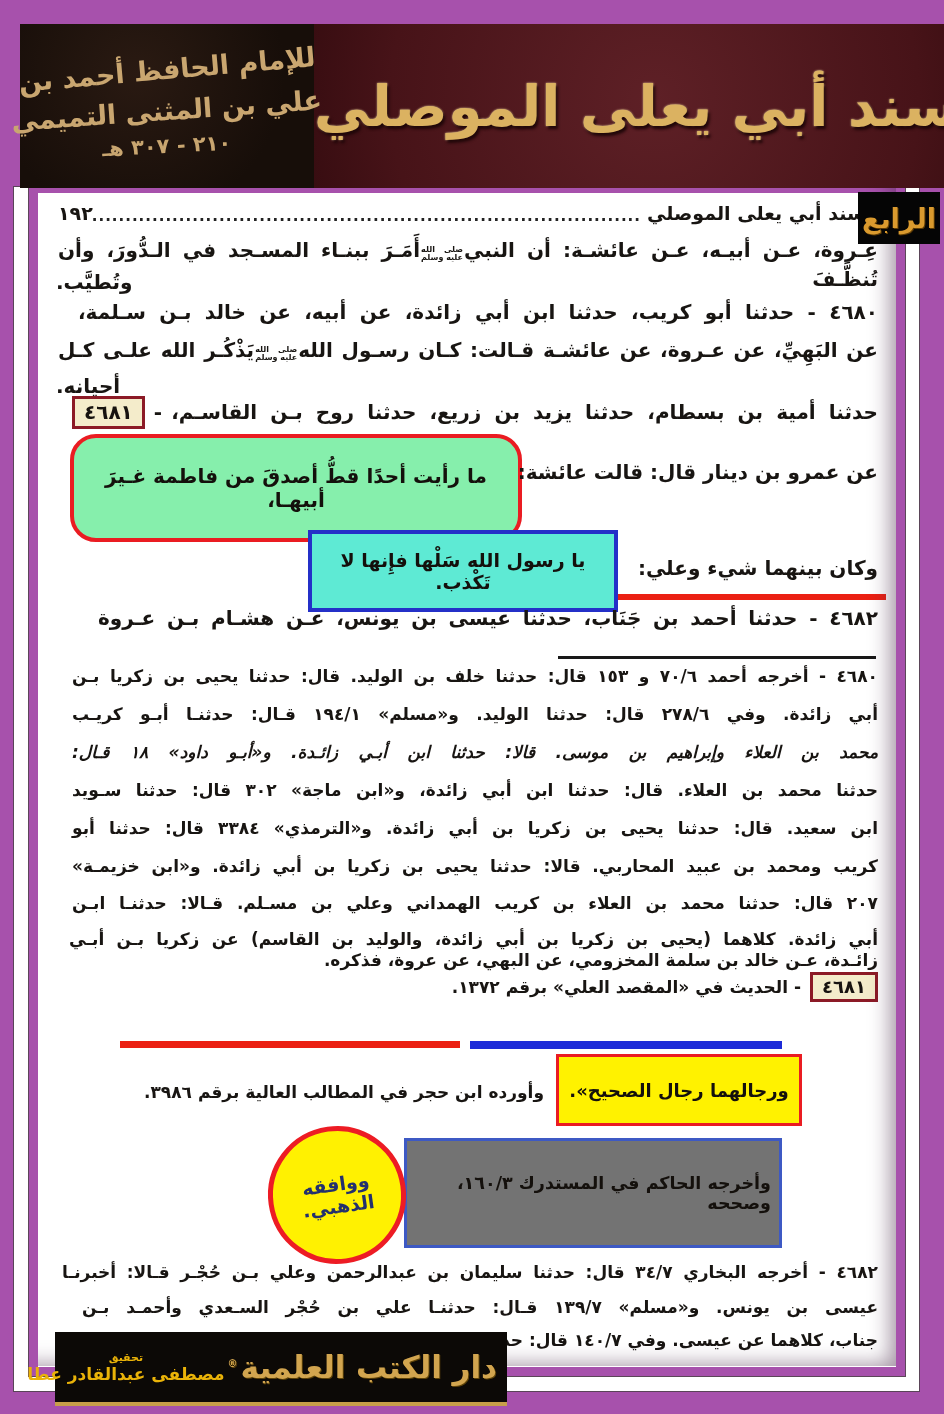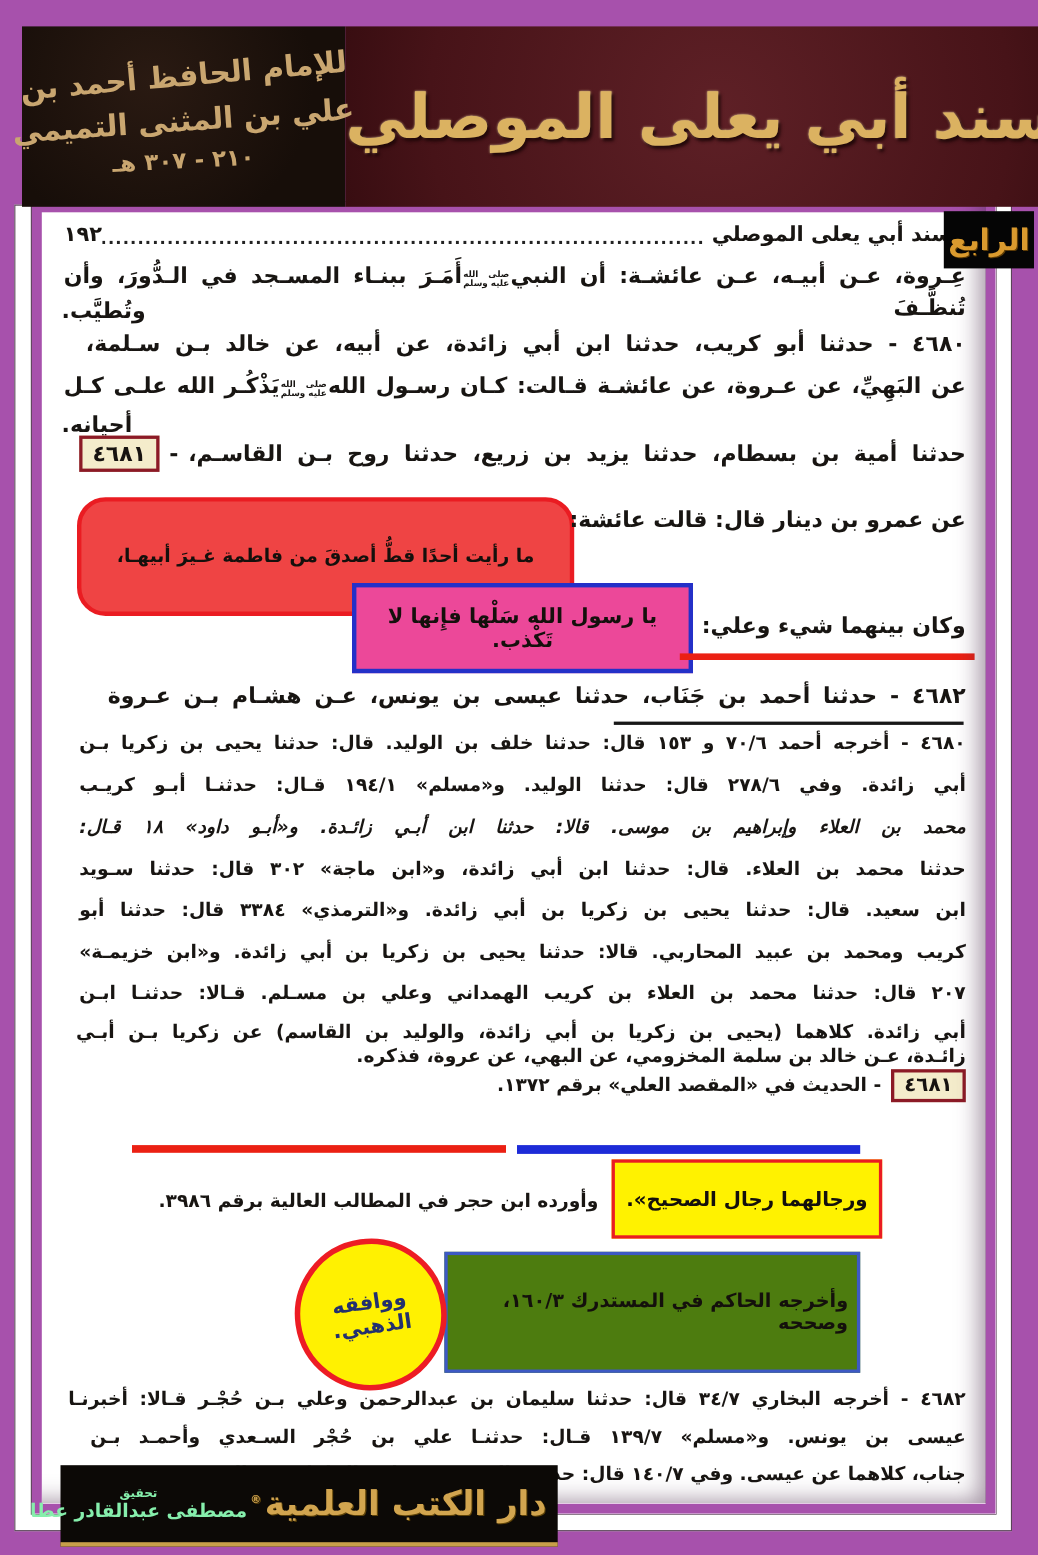--- a/index.html
+++ b/index.html
@@ -40,49 +40,49 @@
   .hdr{display:flex;align-items:flex-end;height:32px;font-weight:700;}
   .hdr .t{font-size:19px;white-space:nowrap;}
   .hdr .dots{flex:1;overflow:hidden;white-space:nowrap;font-size:15px;letter-spacing:1px;
       padding:0 6px;color:#222;}
   .hdr .pn{font-size:19px;white-space:nowrap;}
   .numbadge{display:inline-block;background:#F4ECCB;border:3px solid #8C1A26;
       padding:0 9px;font-weight:700;color:#171310;line-height:1.35;}
   .rowflex{display:flex;align-items:center;gap:9px;}
   .saw{display:inline-block;font-size:8px;line-height:1.05;text-align:center;
       vertical-align:-3px;font-weight:700;margin:0 1px;}
-  .ybox1{left:28px;top:256px;width:452px;height:108px;background:#ef4444;
+  .ybox1{left:28px;top:238px;width:452px;height:108px;background:#86efac;
       border:4px solid #EA1C22;border-radius:26px;display:flex;align-items:center;
-      justify-content:center;font-size:17px;font-weight:700;color:#14100c;
+      justify-content:center;font-size:20px;font-weight:700;color:#14100c;
       direction:rtl;text-align:center;padding:0 10px;box-sizing:border-box;}
-  .gbox{left:266px;top:334px;width:310px;height:82px;background:#ec4899;
+  .gbox{left:266px;top:334px;width:310px;height:82px;background:#5eead4;
       border:4px solid #2430C8;display:flex;align-items:center;justify-content:center;
       font-size:19px;font-weight:700;color:#14100c;direction:rtl;text-align:center;
-      padding:0 22px;box-sizing:border-box;margin-left:12px;}
+      padding:0 22px;box-sizing:border-box;}
   .ul{position:absolute;}
   .ybox2{left:514px;top:858px;width:246px;height:72px;background:#FFF200;
       border:3px solid #EA1C22;display:flex;align-items:center;justify-content:center;
       font-size:18px;font-weight:700;direction:rtl;color:#14100c;box-sizing:border-box;}
-  .bluebox{left:362px;top:942px;width:378px;height:110px;background:#4d7c0f;
+  .bluebox{left:362px;top:942px;width:378px;height:110px;background:#737373;
       border:3px solid #3D59C4;display:flex;align-items:center;justify-content:flex-start;
       direction:rtl;font-size:17.5px;font-weight:700;color:#14100c;
       padding:0 8px;box-sizing:border-box;}
   .circle{left:226px;top:930px;width:138px;height:138px;border-radius:50%;
       background:#FFF101;border:5px solid #ED1C24;display:flex;align-items:center;
       justify-content:center;font-size:19px;font-weight:700;color:#23306e;
       transform:rotate(-8deg);direction:rtl;box-sizing:border-box;text-align:center;}
   
   .logo{left:55px;top:1332px;width:452px;height:74px;background:#0C0906;z-index:9;
       display:flex;direction:rtl;align-items:center;border-bottom:4px solid #C89F4A;
       box-sizing:border-box;padding:2px 10px;}
   .logo .big{font-size:31px;font-weight:700;color:#D2A54F;white-space:nowrap;
       text-shadow:1px 1px 0 #5e4308;}
   .logo .reg{font-size:10px;color:#D2A54F;vertical-align:super;margin:0 3px;}
   .logo .small-col{flex:1;display:flex;flex-direction:column;align-items:center;
-      color:#86efac;font-weight:700;}
+      color:#eab308;font-weight:700;}
   .logo .tah{font-size:11px;}
   .logo .ed{font-size:17px;white-space:nowrap;}
 </style>
 </head>
 <body>
 
 <div class="abs band"></div>
 <div class="abs stripe"></div>
 
 <div class="abs cover">
@@ -122,21 +122,21 @@
     <span class="numbadge">٤٦٨١</span>
   </div>
 
   <div class="abs ybox1">ما رأيت أحدًا قطُّ أصدقَ من فاطمة غـيرَ أبيهـا،</div>
   <div class="line sline" style="top:262px;left:480px;">عن عمرو بن دينار قال: قالت عائشة:</div>
 
   <div class="abs gbox">يا رسول الله سَلْها فإِنها لا تَكْذب.</div>
   <div class="line sline" style="top:358px;left:580px;">وكان بينهما شيء وعلي:</div>
   <div class="ul" style="top:398px;left:576px;right:6px;height:6px;background:#EB2013;"></div>
 
-  <div class="line jline" style="top:422px;left:56px;">٤٦٨٢ - حدثنا أحمد بن جَنَاب، حدثنا عيسى بن يونس، عـن هشـام بـن عـروة</div>
+  <div class="line jline" style="top:408px;left:56px;">٤٦٨٢ - حدثنا أحمد بن جَنَاب، حدثنا عيسى بن يونس، عـن هشـام بـن عـروة</div>
   <div class="ul" style="top:460px;left:516px;width:318px;height:3px;background:#181818;"></div>
 
   <div class="line takh jline" style="top:468px;left:30px;">٤٦٨٠ - أخرجه أحمد ٧٠/٦ و ١٥٣ قال: حدثنا خلف بن الوليد. قال: حدثنا يحيى بن زكريا بـن</div>
   <div class="line takh jline" style="top:506px;left:30px;">أبي زائدة. وفي ٢٧٨/٦ قال: حدثنا الوليد. و«مسلم» ١٩٤/١ قـال: حدثنـا أبـو كريـب</div>
   <div class="line takh jline" style="top:544px;left:30px;font-style:italic;">محمد بن العلاء وإبراهيم بن موسى. قالا: حدثنا ابن أبـي زائـدة. و«أبـو داود» ١٨ قـال:</div>
   <div class="line takh jline" style="top:582px;left:30px;">حدثنا محمد بن العلاء. قال: حدثنا ابن أبي زائدة، و«ابن ماجة» ٣٠٢ قال: حدثنا سـويد</div>
   <div class="line takh jline" style="top:620px;left:30px;">ابن سعيد. قال: حدثنا يحيى بن زكريا بن أبي زائدة. و«الترمذي» ٣٣٨٤ قال: حدثنا أبو</div>
   <div class="line takh jline" style="top:658px;left:30px;">كريب ومحمد بن عبيد المحاربي. قالا: حدثنا يحيى بن زكريا بن أبي زائدة. و«ابن خزيمـة»</div>
   <div class="line takh jline" style="top:695px;left:30px;">٢٠٧ قال: حدثنا محمد بن العلاء بن كريب الهمداني وعلي بن مسـلم. قـالا: حدثنـا ابـن</div>
   <div class="line takh jline" style="top:731px;left:27px;">أبي زائدة. كلاهما (يحيى بن زكريا بن أبي زائدة، والوليد بن القاسم) عن زكريا بـن أبـي</div>

